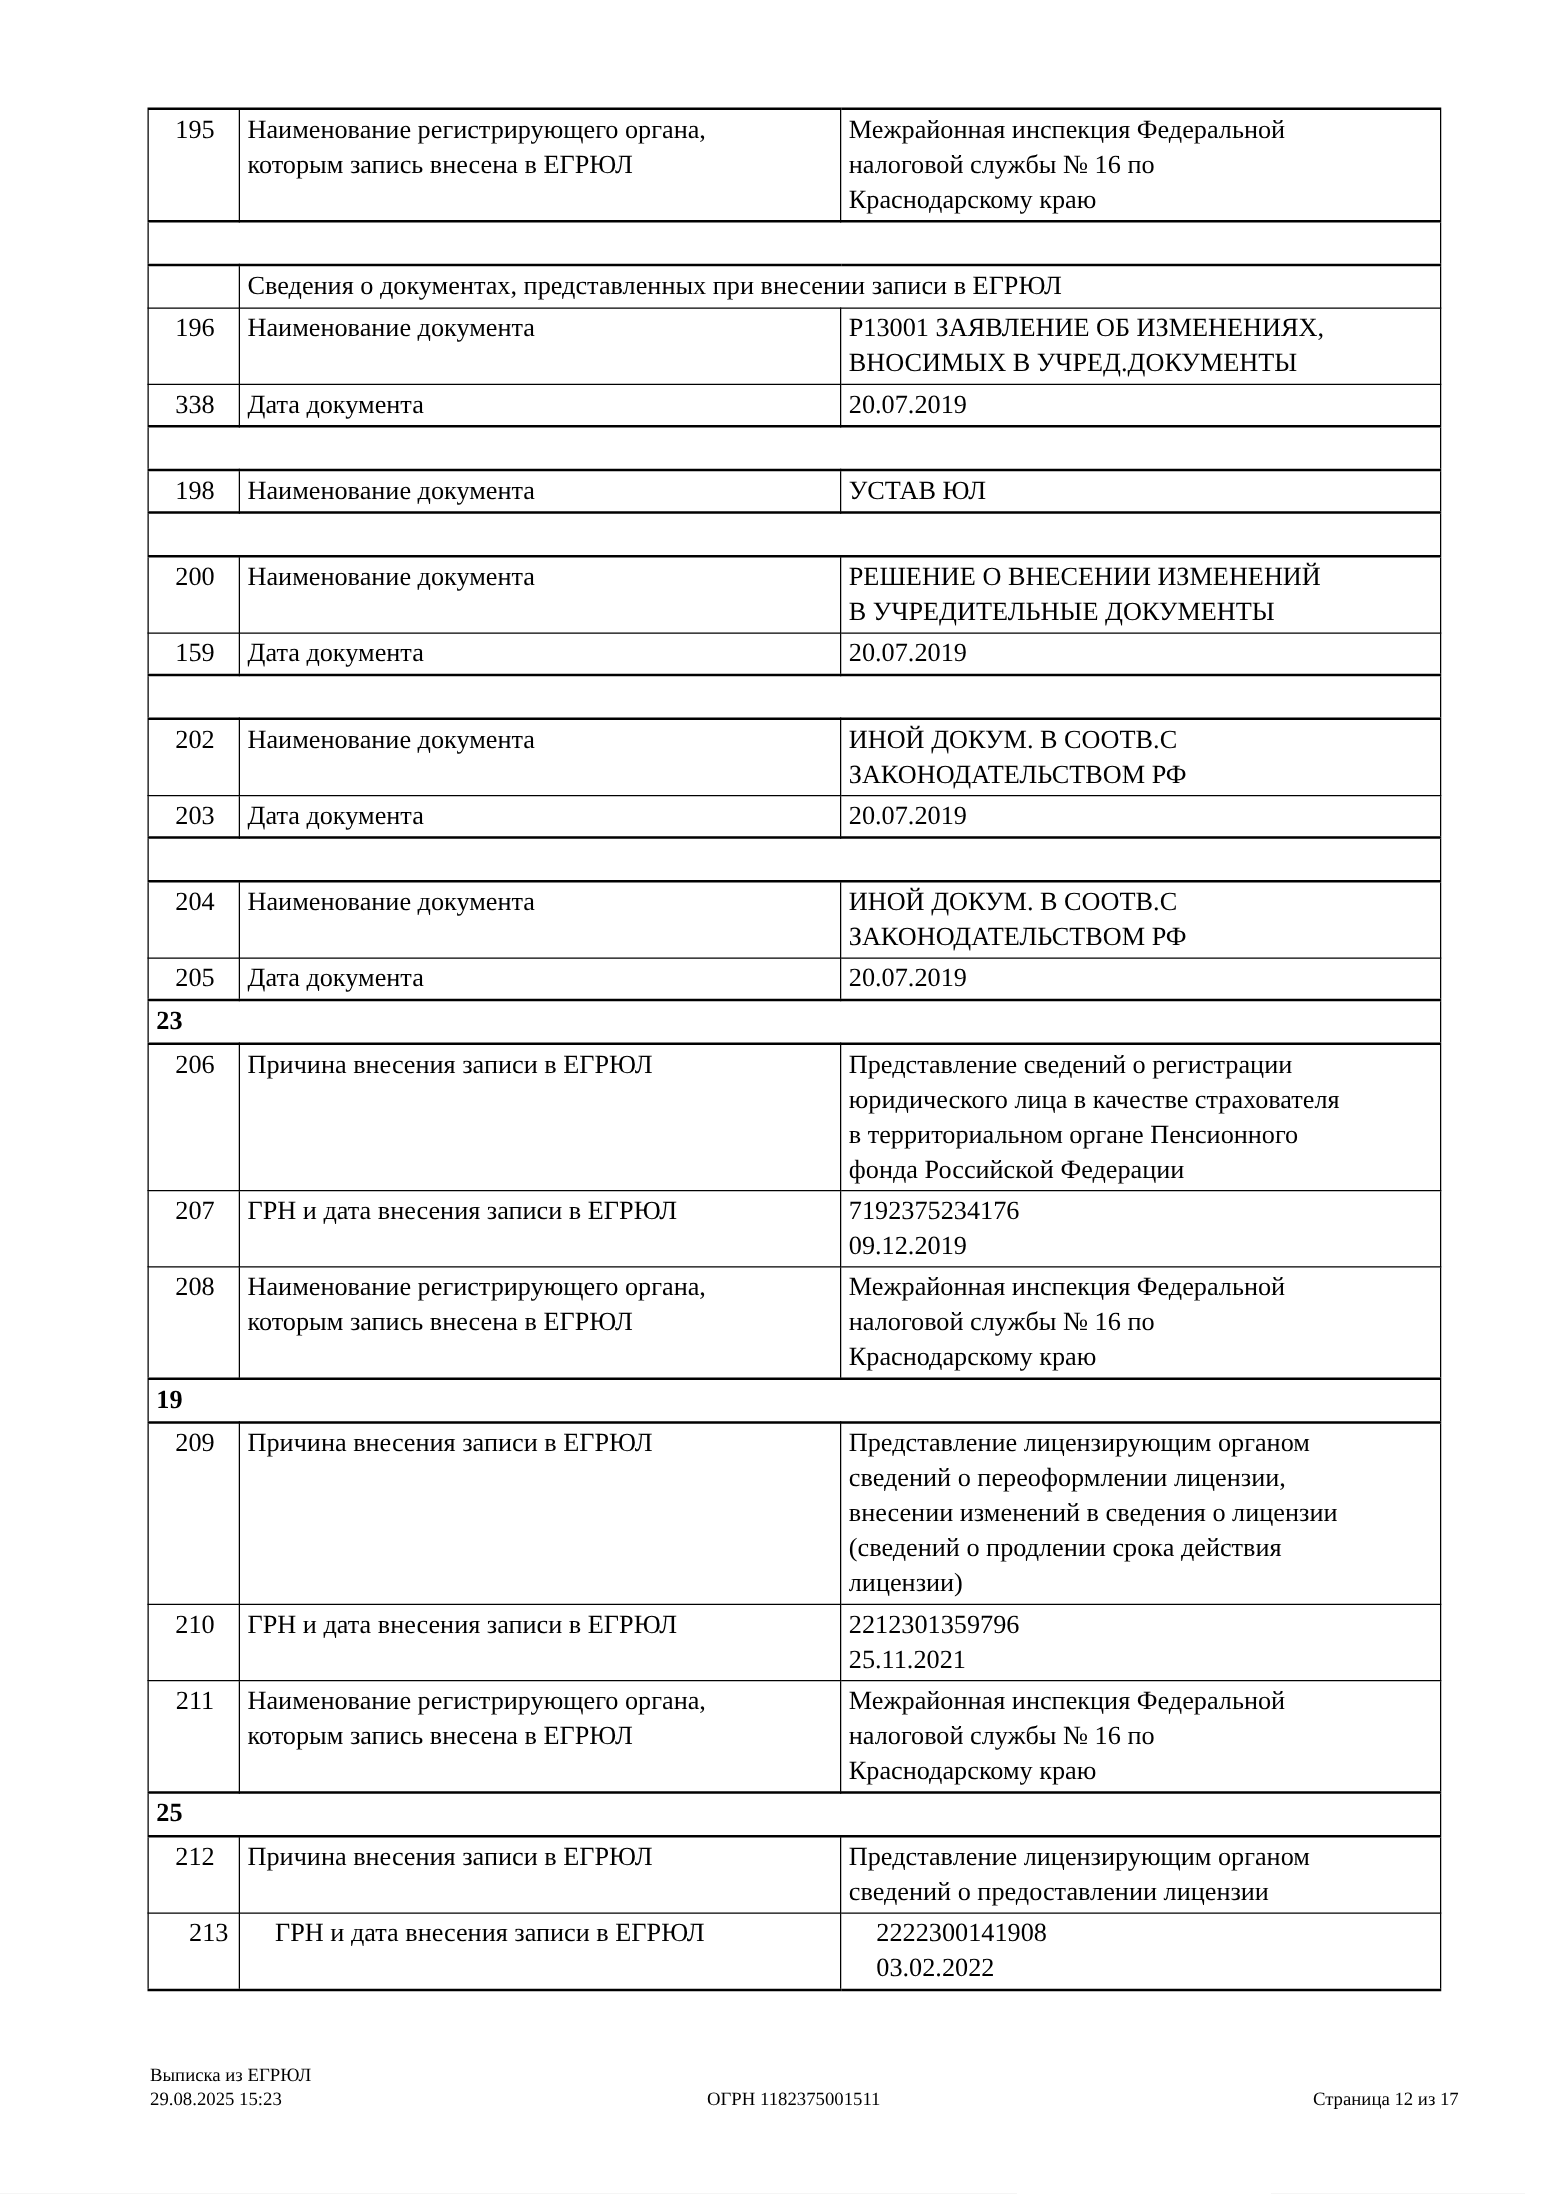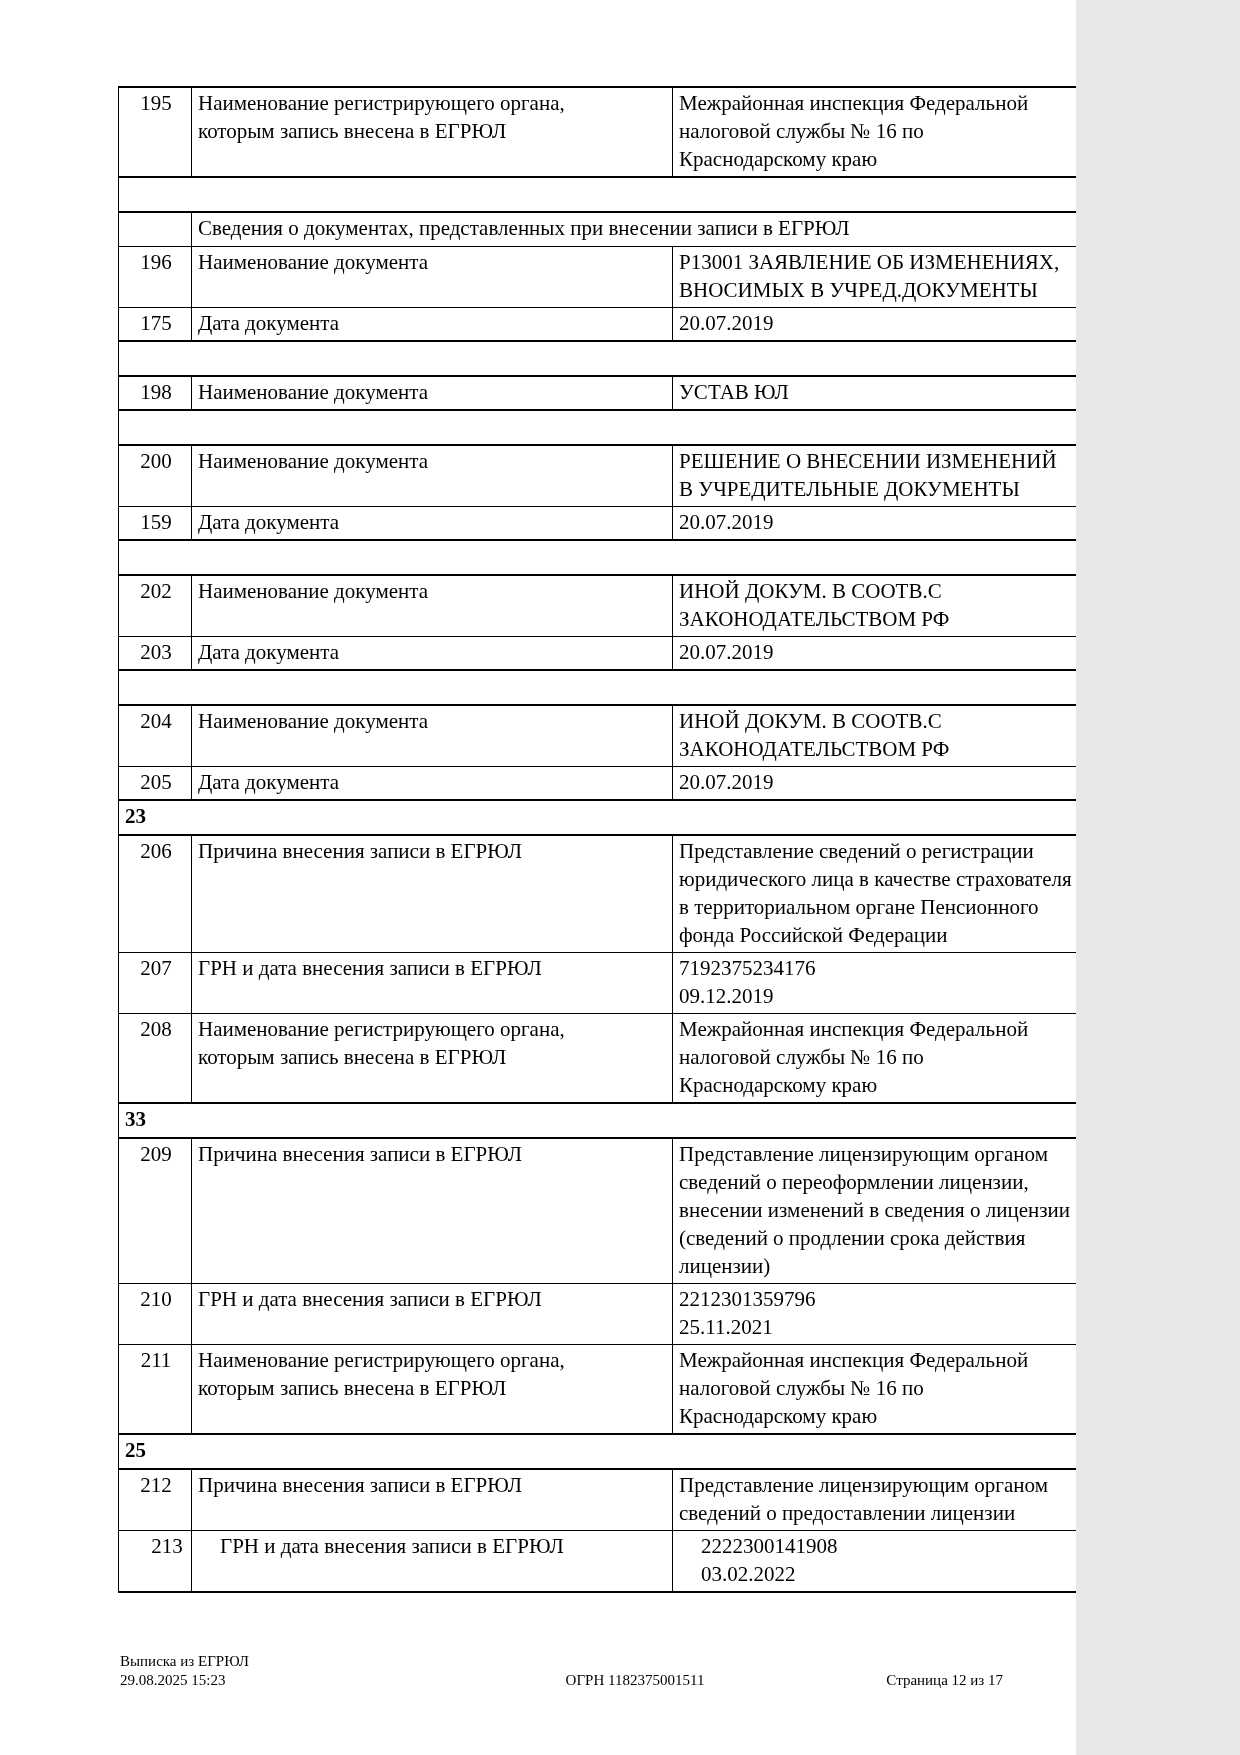--- a/index.html
+++ b/index.html
@@ -2,21 +2,21 @@
 <html><head>
 <meta charset="utf-8">
 <style>
   html, body {
     margin: 0;
     padding: 0;
     background: #e8e8e8;
   }
   .page {
     position: relative;
-    width: 1076px;
+    width: 1240px;
     height: 1755px;
     background: #ffffff;
     font-family: "Liberation Serif", "DejaVu Serif", serif;
     color: #000000;
     overflow: hidden;
   }
   table.egrul-table {
     position: absolute;
     left: 118px;
     top: 86px;
@@ -107,21 +107,21 @@
           <td class="c-num"></td>
           <td colspan="2">Сведения о документах, представленных при внесении записи в ЕГРЮЛ</td>
         </tr>
         <tr>
           <td class="c-num">196</td>
           <td class="c-label">Наименование документа</td>
           <td class="c-val">Р13001 ЗАЯВЛЕНИЕ ОБ ИЗМЕНЕНИЯХ,
 ВНОСИМЫХ В УЧРЕД.ДОКУМЕНТЫ</td>
         </tr>
         <tr>
-          <td class="c-num">175</td>
+          <td class="c-num">338</td>
           <td class="c-label">Дата документа</td>
           <td class="c-val">20.07.2019</td>
         </tr>
         <tr class="spacer">
           <td colspan="3"></td>
         </tr>
         <tr>
           <td class="c-num">198</td>
           <td class="c-label">Наименование документа</td>
           <td class="c-val">УСТАВ ЮЛ</td>
@@ -187,21 +187,21 @@
         </tr>
         <tr>
           <td class="c-num">208</td>
           <td class="c-label">Наименование регистрирующего органа,
 которым запись внесена в ЕГРЮЛ</td>
           <td class="c-val">Межрайонная инспекция Федеральной
 налоговой службы № 16 по
 Краснодарскому краю</td>
         </tr>
         <tr class="section">
-          <td colspan="3">33</td>
+          <td colspan="3">19</td>
         </tr>
         <tr>
           <td class="c-num">209</td>
           <td class="c-label">Причина внесения записи в ЕГРЮЛ</td>
           <td class="c-val">Представление лицензирующим органом
 сведений о переоформлении лицензии,
 внесении изменений в сведения о лицензии
 (сведений о продлении срока действия
 лицензии)</td>
         </tr>

